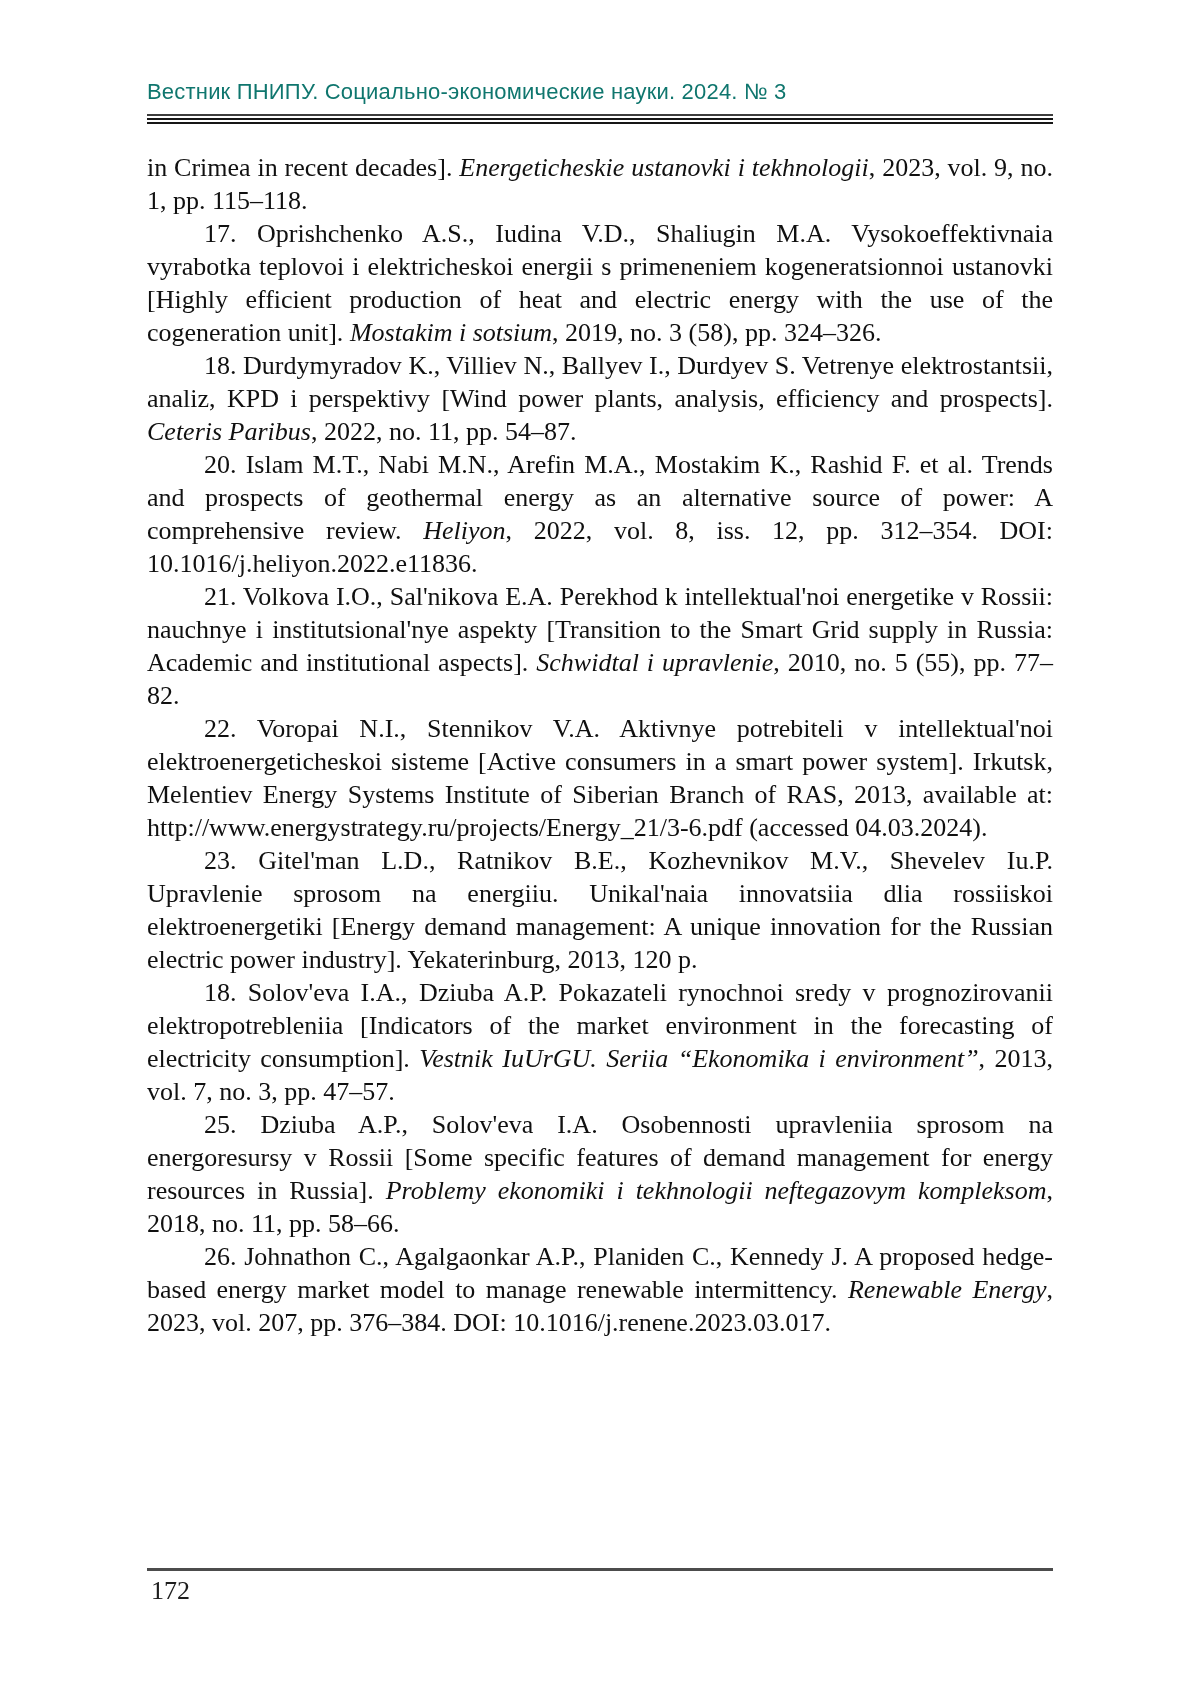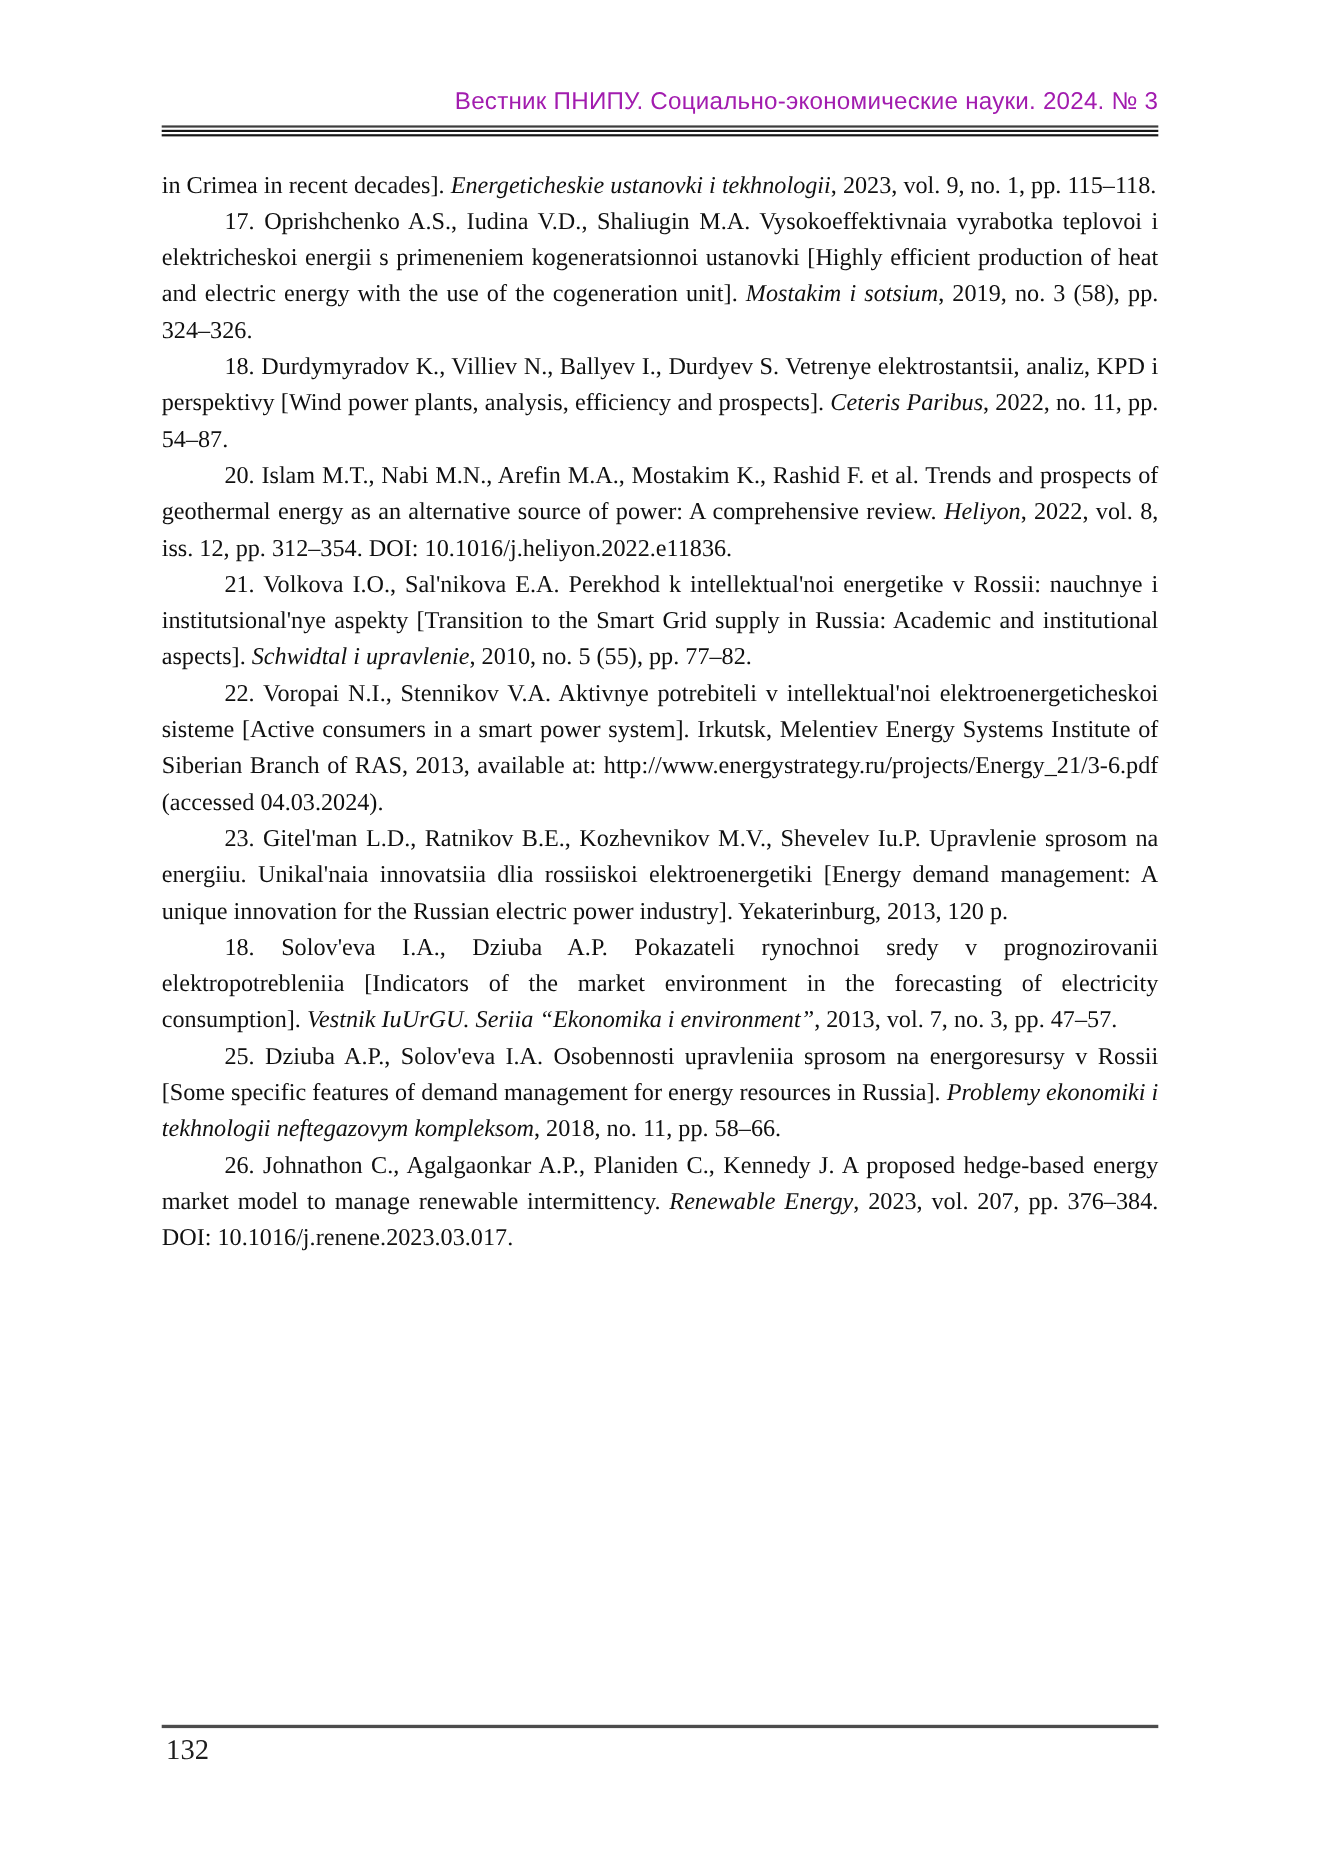--- a/index.html
+++ b/index.html
@@ -18,24 +18,23 @@
   .header {
     position: absolute;
     left: 147px;
     width: 906px;
     top: 78px;
   }
   .header-text {
     font-family: "Liberation Sans", "DejaVu Sans", sans-serif;
     font-size: 22px;
     line-height: 28px;
-    color: #a21caf;
+    color: #0f766e;
     letter-spacing: 0.2px;
     white-space: nowrap;
-    text-align: right;
   }
   .rule-thin {
     margin-top: 8px;
     height: 2px;
     background: #3d3d3d;
   }
   .rule-double {
     margin-top: 2px;
     height: 6px;
     box-sizing: border-box;
@@ -45,21 +44,21 @@
 
   
   .refs {
     position: absolute;
     left: 147px;
     width: 906px;
     top: 151px;
   }
   .refs p {
     margin: 0;
-    font-size: 22px;
+    font-size: 26px;
     line-height: 33px;
     text-align: justify;
     text-indent: 57px;
     overflow-wrap: break-word;
     color: #101010;
   }
   .refs p.no-indent { text-indent: 0; }
   .refs em { font-style: italic; }
 
   
@@ -98,15 +97,15 @@
       <p class="ref"><span>20. Islam M.T., Nabi M.N., Arefin M.A., Mostakim K., Rashid F. et al. Trends and prospects of geothermal energy as an alternative source of power: A comprehensive review. </span><em>Heliyon</em><span>, 2022, vol. 8, iss. 12, pp. 312–354. DOI: 10.1016/j.heliyon.2022.e11836.</span></p>
       <p class="ref"><span>21. Volkova I.O., Sal'nikova E.A. Perekhod k intellektual'noi energetike v Rossii: nauchnye i institutsional'nye aspekty [Transition to the Smart Grid supply in Russia: Academic and institutional aspects]. </span><em>Schwidtal i upravlenie</em><span>, 2010, no. 5 (55), pp. 77–82.</span></p>
       <p class="ref"><span>22. Voropai N.I., Stennikov V.A. Aktivnye potrebiteli v intellektual'noi elektroenergeticheskoi sisteme [Active consumers in a smart power system]. Irkutsk, Melentiev Energy Systems Institute of Siberian Branch of RAS, 2013, available at: http://www.energystrategy.ru/projects/Energy_21/3-6.pdf (accessed 04.03.2024).</span></p>
       <p class="ref"><span>23. Gitel'man L.D., Ratnikov B.E., Kozhevnikov M.V., Shevelev Iu.P. Upravlenie sprosom na energiiu. Unikal'naia innovatsiia dlia rossiiskoi elektroenergetiki [Energy demand management: A unique innovation for the Russian electric power industry]. Yekaterinburg, 2013, 120 p.</span></p>
       <p class="ref"><span>18. Solov'eva I.A., Dziuba A.P. Pokazateli rynochnoi sredy v prognozirovanii elektropotrebleniia [Indicators of the market environment in the forecasting of electricity consumption]. </span><em>Vestnik IuUrGU. Seriia “Ekonomika i environment”</em><span>, 2013, vol. 7, no. 3, pp. 47–57.</span></p>
       <p class="ref"><span>25. Dziuba A.P., Solov'eva I.A. Osobennosti upravleniia sprosom na energoresursy v Rossii [Some specific features of demand management for energy resources in Russia]. </span><em>Problemy ekonomiki i tekhnologii neftegazovym kompleksom</em><span>, 2018, no. 11, pp. 58–66.</span></p>
       <p class="ref"><span>26. Johnathon C., Agalgaonkar A.P., Planiden C., Kennedy J. A proposed hedge-based energy market model to manage renewable intermittency. </span><em>Renewable Energy</em><span>, 2023, vol. 207, pp. 376–384. DOI: 10.1016/j.renene.2023.03.017.</span></p>
     </div>
 
   <div class="footer-rule"></div>
-  <div class="page-number">132</div>
+  <div class="page-number">172</div>
 
 </div>
 
 </body></html>

